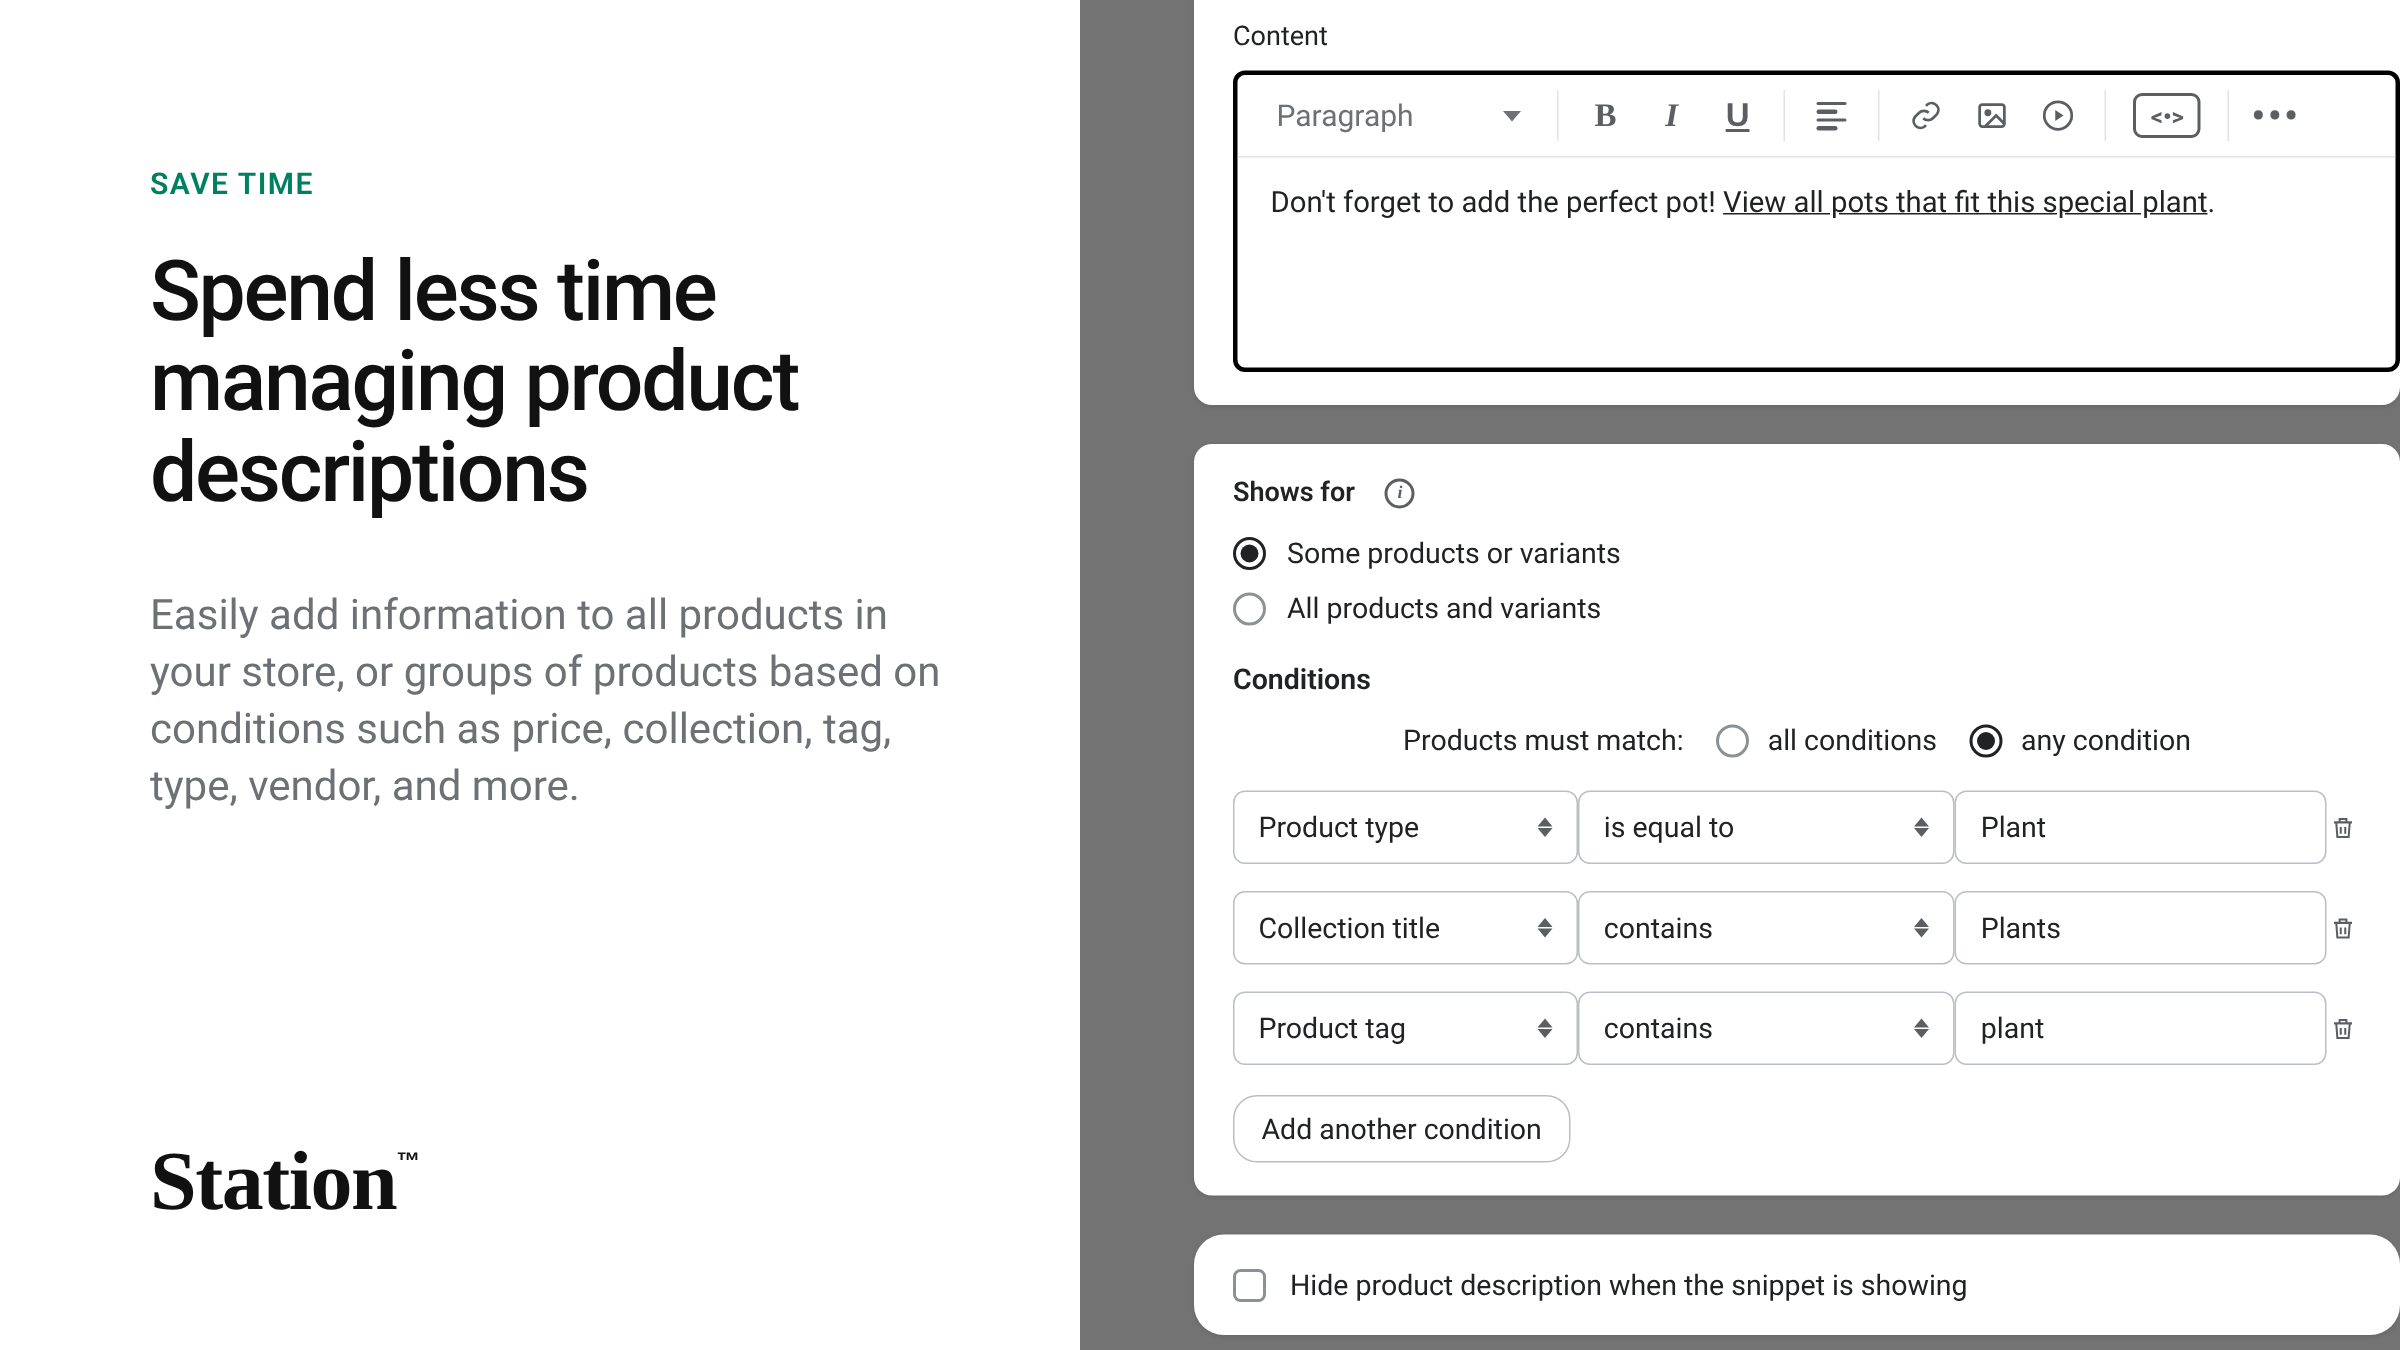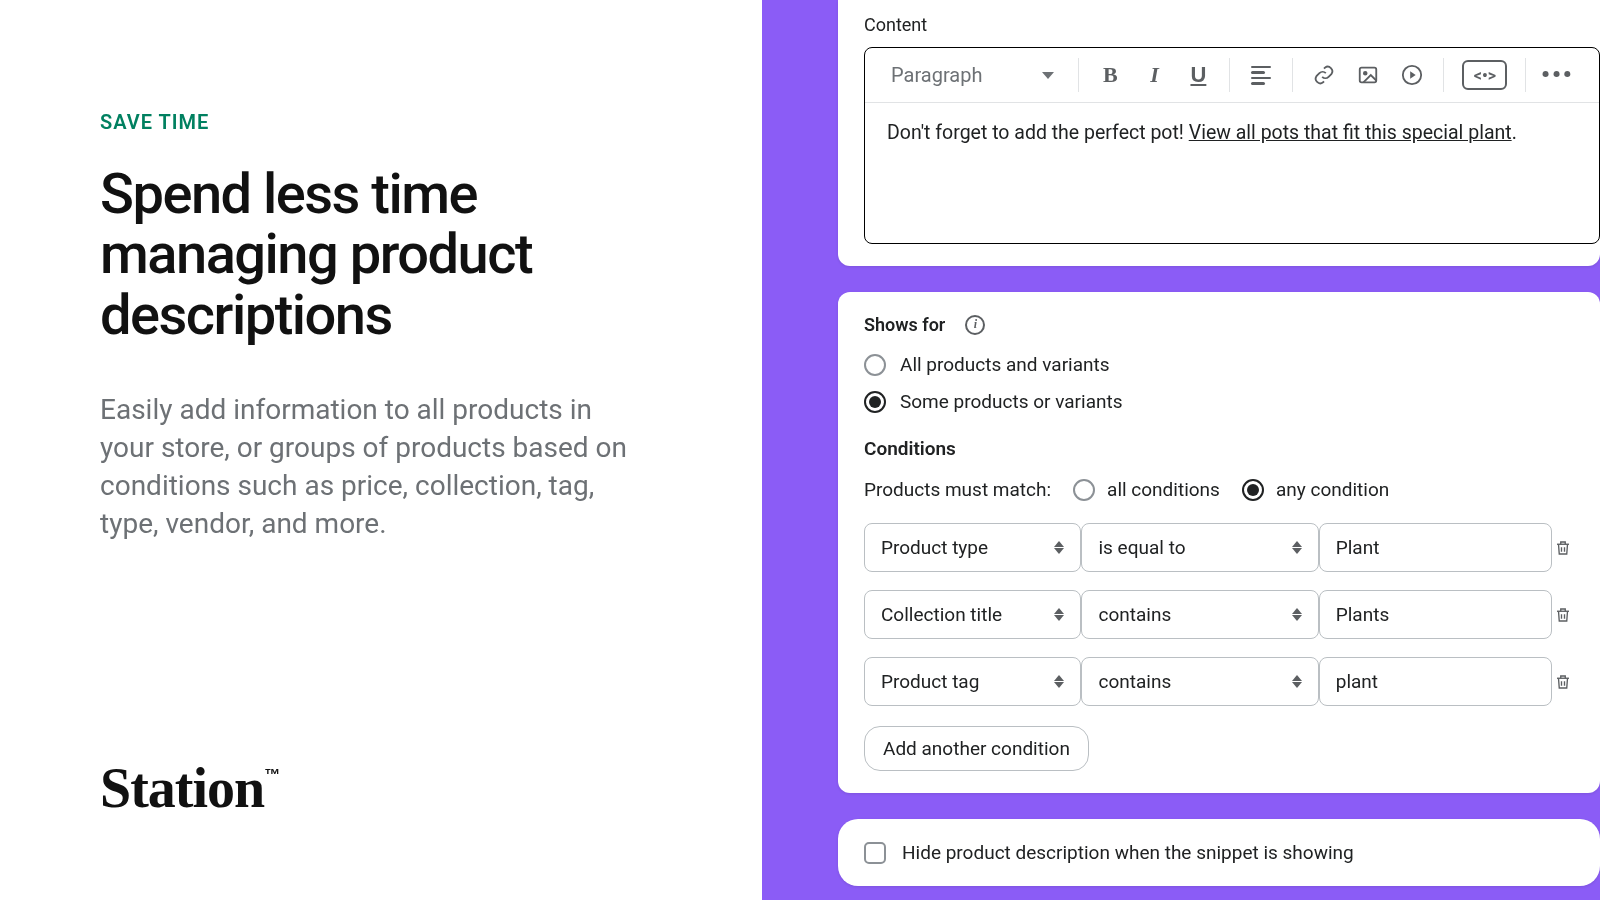--- a/index.html
+++ b/index.html
@@ -22,37 +22,37 @@
     font-size: 28px; line-height: 1.35; color: #6d7175;
   }
   .logo {
     position: absolute; left: 100px; bottom: 80px;
     font-family: "Brush Script MT", cursive; font-size: 56px; font-weight: 700; letter-spacing: -1px;
     color: #111;
   }
   .logo .tm { font-size: 16px; vertical-align: top; position: relative; top: 10px; font-family: sans-serif; }
 
   .right {
-    flex: 1; background: #8b5cf6; padding-top: 0; overflow: hidden; margin-left: 42px;
+    flex: 1; background: #737373; padding-top: 0; overflow: hidden;
   }
   .card {
     background: #fff; border-radius: 12px; box-shadow: 0 1px 3px rgba(0,0,0,.1);
     padding: 22px 26px; margin: 0 0 26px 76px;
   }
   .card-top { border-top-left-radius: 0; border-top-right-radius: 0; padding-top: 14px; padding-right: 0;}
   .field-label { font-size: 18px; margin-bottom: 12px; color: #202223; }
   .field-label.strong { font-weight: 600; font-size: 18px; margin-bottom: 18px; display: flex; align-items: center; gap: 20px; }
   .info-icon {
     width: 20px; height: 20px; border: 2px solid #5c5f62; border-radius: 50%; display: inline-flex;
     align-items: center; justify-content: center; font-size: 12px; font-weight: 700; color: #5c5f62;
     font-family: Georgia, serif; font-style: italic;
   }
 
   .editor {
-    border: 1px solid #000000; border-radius: 8px; overflow: hidden; margin-right: 0;
+    border: 3px solid #000000; border-radius: 8px; overflow: hidden; margin-right: 0;
   }
   .toolbar {
     display: flex; align-items: center; border-bottom: 1px solid #e1e3e5; padding: 10px 14px 10px 20px; gap: 18px;
   }
   .block-select {
     display: flex; align-items: center; gap: 60px; color: #6d7175; font-size: 20px; padding: 4px 6px;
   }
   .caret { width: 0; height: 0; border-left: 6px solid transparent; border-right: 6px solid transparent; border-top: 7px solid #6d7175; }
   .sep { width: 1px; height: 34px; background: #e1e3e5; }
   .tbtn {
@@ -75,21 +75,21 @@
 
   .radio-row { display: flex; align-items: center; gap: 14px; margin-bottom: 14px; font-size: 19px; }
   .radio {
     width: 22px; height: 22px; border: 2px solid #8c9196; border-radius: 50%; display: inline-flex; align-items: center; justify-content: center;
     flex-shrink: 0;
   }
   .radio.checked { border-color: #202223; border-width: 2px; }
   .radio.checked::after { content: ""; width: 12px; height: 12px; background: #202223; border-radius: 50%; }
 
   .conditions-head { font-weight: 600; font-size: 19px; margin: 24px 0 18px; }
-  .match-row { display: flex; align-items: center; gap: 22px; font-size: 19px; margin-bottom: 22px; }
+  .match-row { display: flex; align-items: center; gap: 22px; font-size: 19px; margin-bottom: 22px; justify-content: center; }
 
   .cond-row { display: flex; margin-bottom: 18px; align-items: center; }
   .sel, .txt {
     border: 1px solid #babfc3; border-radius: 8px; font-size: 19px; padding: 12px 16px; background: #fff;
     display: flex; align-items: center; justify-content: space-between; color: #202223;
   }
   .sel { width: 238px; }
   .sel.op { width: 260px; }
   .txt { width: 256px; }
   .stepper { display: flex; flex-direction: column; gap: 1px; }
@@ -177,26 +177,26 @@
       </div>
     </div>
   </div>
 
   <div class="card">
     <div class="field-label strong">
       <span>Shows for</span>
       <span class="info-icon">i</span>
     </div>
     <div class="radio-row">
+      <span class="radio checked"></span>
+      <span>Some products or variants</span>
+    </div>
+    <div class="radio-row">
       <span class="radio"></span>
       <span>All products and variants</span>
-    </div>
-    <div class="radio-row">
-      <span class="radio checked"></span>
-      <span>Some products or variants</span>
     </div>
 
     <div class="conditions-head">Conditions</div>
 
     <div class="match-row">
       <span>Products must match:</span>
       <span style="display:flex;align-items:center;gap:12px">
         <span class="radio"></span>
         <span>all conditions</span>
       </span>

